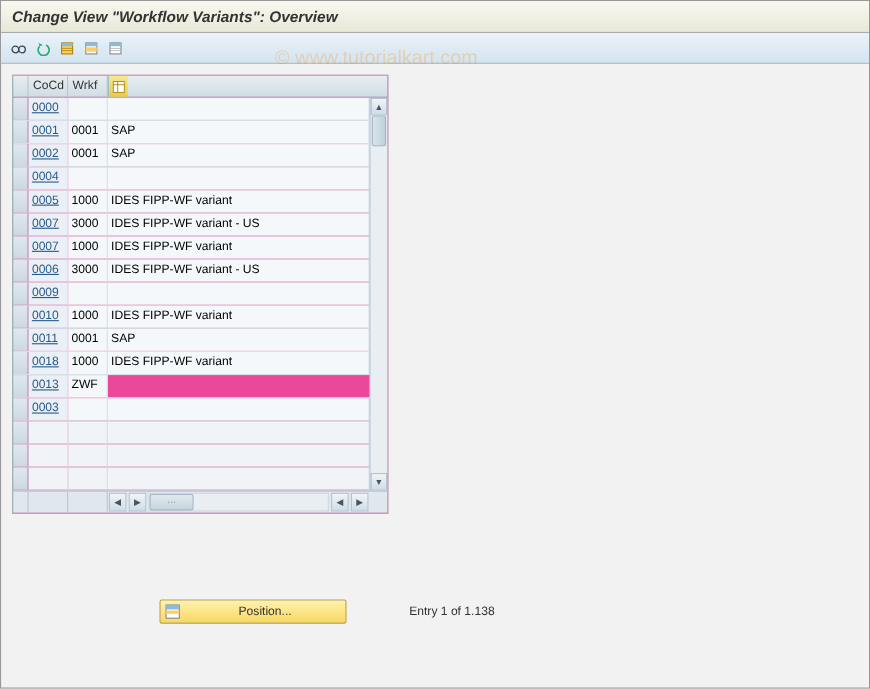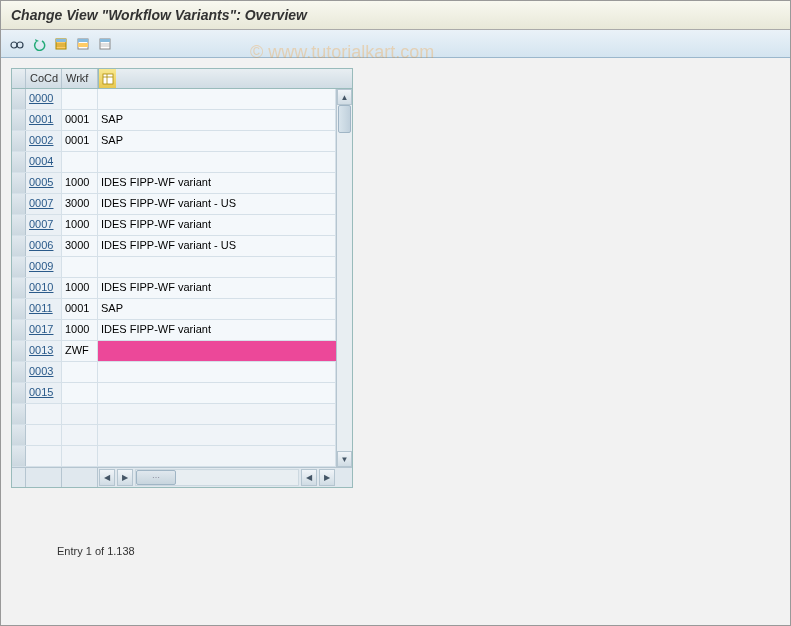--- a/index.html
+++ b/index.html
@@ -337,41 +337,34 @@
         </div>
         <div class="row">
           <div class="sel"></div>
           <div class="cell cocd">0011</div>
           <div class="cell wrkf">0001</div>
           <div class="cell name">SAP</div>
           <div style="width:16px"></div>
         </div>
         <div class="row">
           <div class="sel"></div>
-          <div class="cell cocd">0017</div>
+          <div class="cell cocd">0018</div>
           <div class="cell wrkf">1000</div>
           <div class="cell name">IDES FIPP-WF variant</div>
           <div style="width:16px"></div>
         </div>
         <div class="row">
           <div class="sel"></div>
           <div class="cell cocd">0013</div>
           <div class="cell wrkf">ZWF</div>
           <div style="width:16px"></div>
         </div>
         <div class="row">
           <div class="sel"></div>
           <div class="cell cocd">0003</div>
-          <div class="cell wrkf"></div>
-          <div class="cell name"></div>
-          <div style="width:16px"></div>
-        </div>
-        <div class="row">
-          <div class="sel"></div>
-          <div class="cell cocd">0015</div>
           <div class="cell wrkf"></div>
           <div class="cell name"></div>
           <div style="width:16px"></div>
         </div>
         <div class="row empty">
           <div class="sel"></div>
           <div class="cell cocd" style="text-decoration:none;color:#333"></div>
           <div class="cell wrkf"></div>
           <div class="cell name"></div>
           <div style="width:16px"></div>
@@ -412,14 +405,24 @@
         <div class="hthumb">⋯</div>
       </div>
       <div class="sbtn">◀</div>
       <div class="sbtn">▶</div>
       <div style="width:16px"></div>
     </div>
   </div>
 </div>
 
 <div class="footer-row">
+  <div class="position-btn">
+    <span class="pb-icon">
+      <svg width="14" height="14">
+          <rect x="1" y="1" width="12" height="12" fill="#fff" stroke="#888"></rect>
+          <rect x="1" y="1" width="12" height="4" fill="#8bd"></rect>
+          <rect x="1" y="6" width="12" height="3" fill="#fc6"></rect>
+        </svg>
+    </span>
+    <span class="pb-label">Position...</span>
+  </div>
   <div class="entry-text">Entry 1 of 1.138</div>
 </div>
 
 </body></html>

